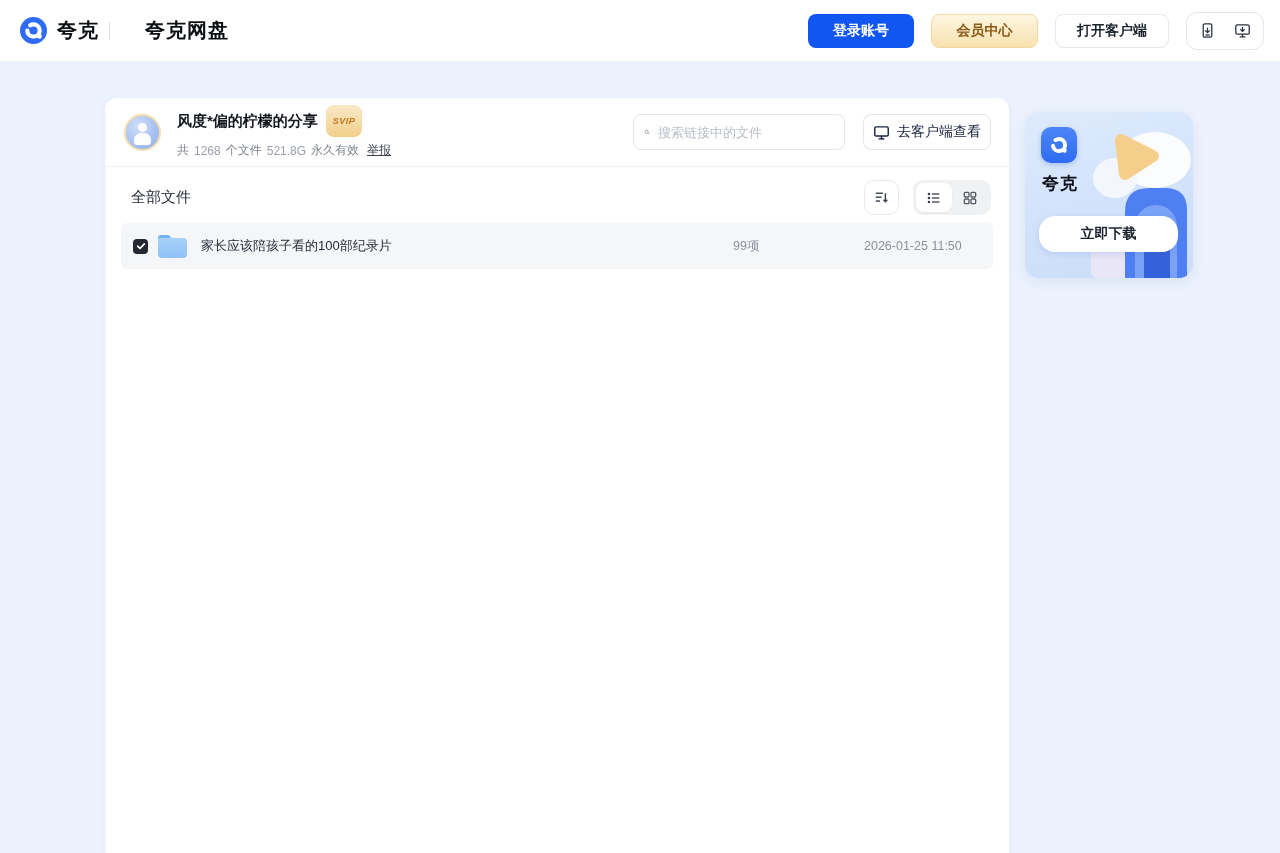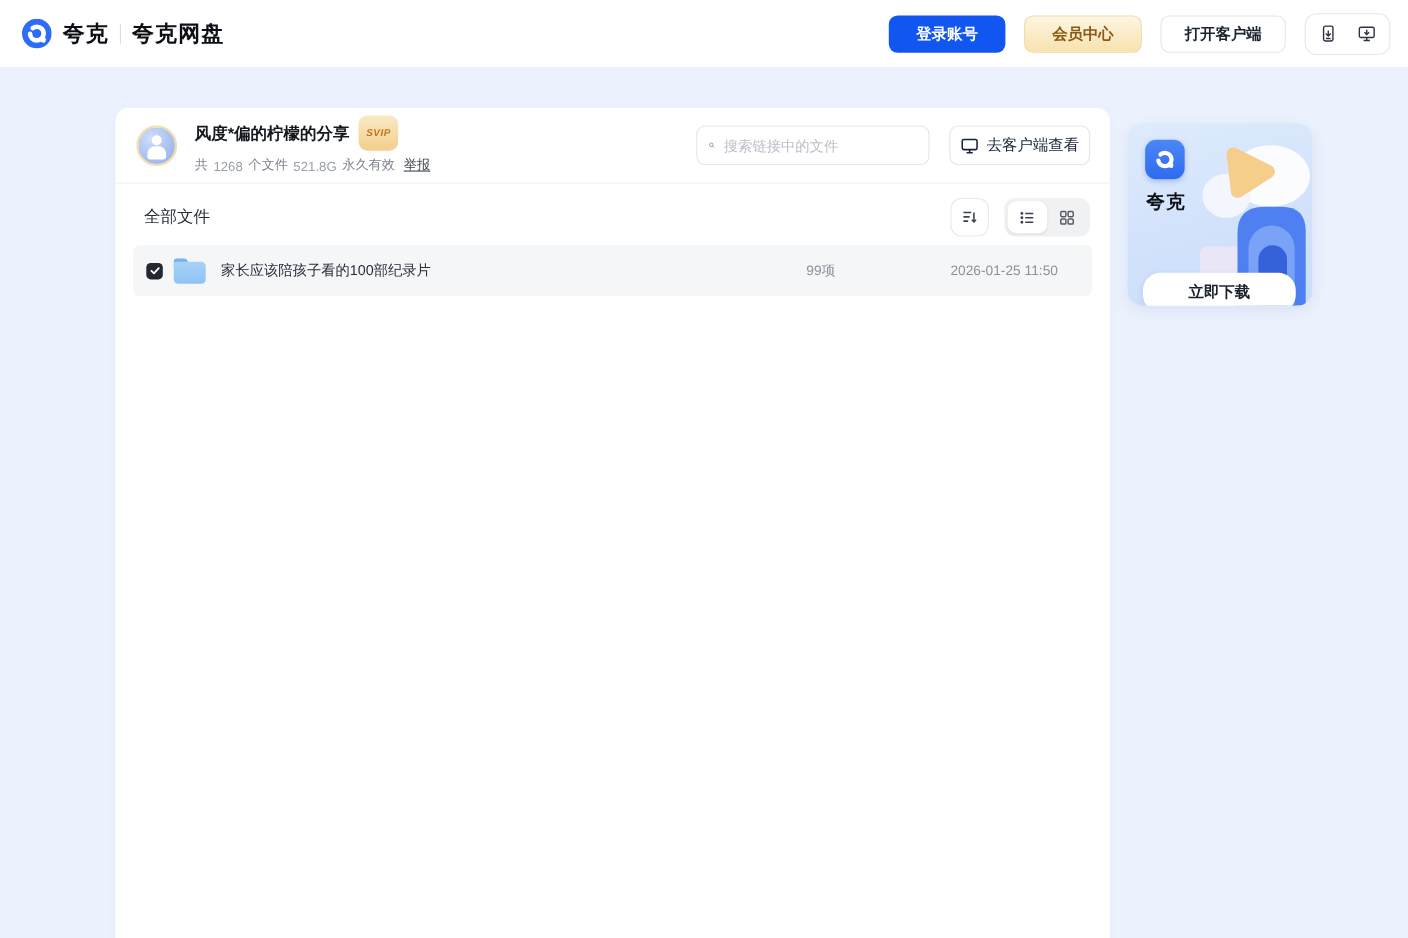--- a/index.html
+++ b/index.html
@@ -15,21 +15,21 @@
   .top-header {
     position:absolute; top:0; left:0; width:1280px; height:62px;
     background:#ffffff; border-bottom:1px solid #edeff2;
     display:flex; align-items:center; justify-content:space-between;
     padding:0 16px 0 20px; z-index:10;
   }
   .brand-wrap { display:flex; align-items:center; gap:10px; }
   .logo-circle { width:27px; height:27px; display:block; }
   .brand-primary { font-size:20px; font-weight:700; color:#0c0f14; letter-spacing:1px; }
   .brand-divider { width:1px; height:18px; background:#d9dde3; }
-  .brand-secondary { font-size:20px; font-weight:700; color:#0c0f14; letter-spacing:1px; }
+  .brand-secondary { font-size:20px; font-weight:700; color:#0c0f14; letter-spacing:1px;margin-left:25px; }
 
   .header-actions { display:flex; align-items:center; gap:17px; }
   .btn { height:34px; border-radius:8px; font-size:14px; font-weight:700;
          display:flex; align-items:center; justify-content:center; cursor:pointer; }
   .btn-login { width:106px; background:#1156F0; color:#ffffff; }
   .btn-vip { width:107px; background:linear-gradient(180deg,#FDF6E2 0%,#F8E2AE 100%);
              border:1px solid #F2D9A2; color:#8A5A16; }
   .btn-client { width:114px; background:#fff; border:1px solid #E4E6EA; color:#1c2430; }
   .icon-group { width:78px; height:38px; border:1px solid #E4E6EA; border-radius:11px;
                 display:flex; align-items:center; justify-content:center; gap:18px; background:#fff; }
@@ -114,21 +114,21 @@
                 border-radius:14px; overflow:hidden;
                 background:linear-gradient(165deg,#DEEBFD 0%,#D2E2FB 55%,#CBDDFA 100%);
                 box-shadow:0 4px 14px rgba(60,100,180,0.10); cursor:pointer; }
   .promo-illustration { position:absolute; right:0; top:0; width:110px; height:166px; }
   .promo-app-icon { position:absolute; left:16px; top:15px; width:36px; height:36px;
                     border-radius:10px; background:linear-gradient(180deg,#4D86F7 0%,#2F6BF2 100%);
                     display:flex; align-items:center; justify-content:center;
                     box-shadow:0 2px 5px rgba(40,90,200,.25); }
   .promo-app-name { position:absolute; left:17px; top:60px; font-size:17px; font-weight:700;
                     color:#0d1117; letter-spacing:1px; }
-  .promo-download-btn { position:absolute; left:14px; top:136px; width:139px; height:36px;
+  .promo-download-btn { position:absolute; left:14px; top:104px; width:139px; height:36px;
                         background:#ffffff; border-radius:16px; display:flex; align-items:center;
                         justify-content:center; font-size:14px; font-weight:700; color:#1c222c;
                         box-shadow:0 2px 6px rgba(70,110,190,.18); cursor:pointer; }
 </style>
 </head>
 <body>
 
 <header class="top-header">
   <div class="brand-wrap">
     <svg class="logo-circle" viewBox="0 0 27 27">

